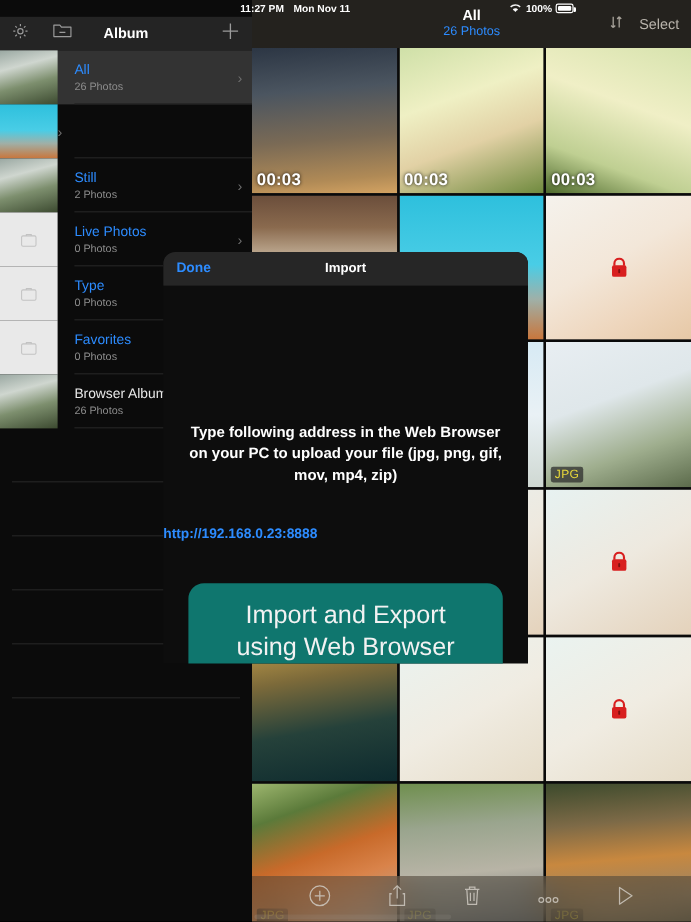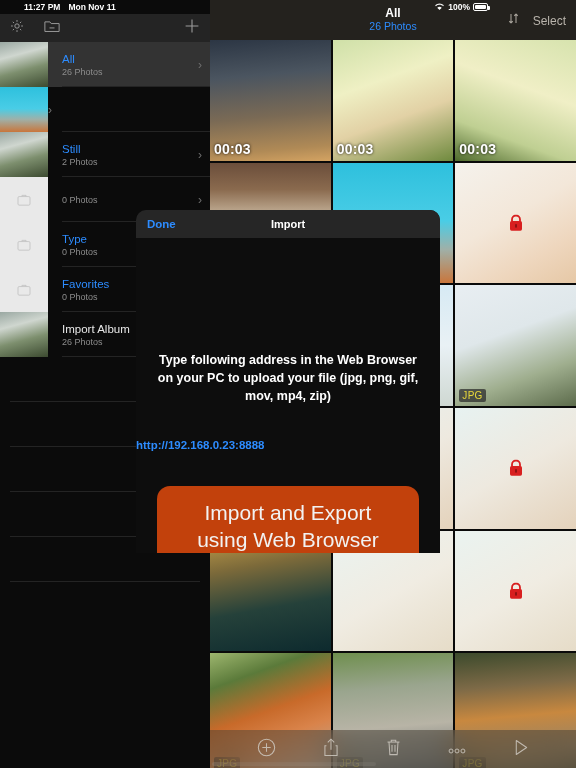--- a/index.html
+++ b/index.html
@@ -32,22 +32,22 @@
 
   .grid-toolbar { position:absolute; left:0; bottom:0; width:366px; height:38px; z-index:6;
                   background:rgba(70,62,50,.5); backdrop-filter:blur(14px);
                   display:flex; align-items:center; justify-content:space-around; padding:0 24px; }
   .tb-ic { color:#cfcac2; opacity:.85; }
   .home-ind { position:absolute; left:0; bottom:2px; width:366px; display:flex; justify-content:flex-start; padding-left:2px; }
   .home-bar { width:164px; height:4px; border-radius:3px; background:rgba(255,255,255,.38); }
 
   
   .sidebar { position:absolute; left:0; top:0; width:210px; height:768px; background:#0b0b0b; z-index:10; overflow:hidden; }
-  .statusbar { position:absolute; left:16px; top:0; width:480px; height:14px; display:flex; align-items:center;
-               padding:0 8px; z-index:30; pointer-events:none; }
+  .statusbar { position:absolute; left:6px; top:0; width:480px; height:14px; display:flex; align-items:center;
+               padding:0 8px; z-index:30; pointer-events:none;justify-content:center; }
   .sb-left { color:#fff; font-size:8.5px; font-weight:600; display:flex; gap:8px; }
   .sb-right { position:absolute; right:8px; top:0; height:14px; display:flex; align-items:center; gap:3px; color:#fff; font-size:8.5px; font-weight:600; }
   .batt { width:15px; height:7.5px; border:1px solid #fff; border-radius:2px; position:relative; }
   .batt:after { content:""; position:absolute; right:-2.5px; top:2px; width:1.5px; height:3.5px; background:#fff; border-radius:0 1px 1px 0; }
   .batt i { position:absolute; left:1px; top:1px; bottom:1px; width:11px; background:#fff; border-radius:1px; display:block; }
 
   .sb-header { position:absolute; left:0; top:14px; width:210px; height:28px; background:#242424;
                display:flex; align-items:center; padding:0 10px; }
   .sb-header .title { position:absolute; left:0; right:0; text-align:center; color:#fff; font-size:12px; font-weight:700; }
   .sb-ic { color:#9b9b9b; position:relative; z-index:2; }
@@ -70,21 +70,21 @@
   
   .modal { position:absolute; left:136px; top:210px; width:304px; height:343px; z-index:20;
            background:#0d0d0d; border-radius:10px 10px 0 0; overflow:hidden; }
   .modal-bar { height:28px; background:#262626; position:relative; display:flex; align-items:center; }
   .modal-done { position:absolute; left:11px; color:#2d8cff; font-size:11.5px; font-weight:600; }
   .modal-title { position:absolute; left:0; right:0; text-align:center; color:#fff; font-size:11px; font-weight:600; }
   .modal-body { position:relative; height:316px; }
   .modal-msg { position:absolute; left:14px; right:14px; top:114px; text-align:center; color:#fff;
                font-size:12.5px; font-weight:700; line-height:1.42; }
   .modal-url { position:absolute; left:0; right:0; top:201px; color:#2d8cff; font-size:11.5px; font-weight:600; }
-  .banner { position:absolute; left:21px; right:21px; top:248px; height:82px; background:#c2410c; border-radius:13px;
+  .banner { position:absolute; left:21px; right:21px; top:248px; height:82px; background:#0f766e; border-radius:13px;
             display:flex; align-items:center; justify-content:center; }
   .banner span { color:#f2f2f2; font-size:21px; line-height:1.28; text-align:center; font-weight:300; }
 
   
   .a-city{background:linear-gradient(175deg,#2c3644 0%,#4b5560 30%,#7a6a55 62%,#b08a56 88%,#d4a362 100%);}
   .a-kid{background:linear-gradient(160deg,#cfe0a8 0%,#eff0c4 35%,#e2d1a5 62%,#6f8a3e 100%);}
   .a-kid2{background:linear-gradient(200deg,#d7e3ae 0%,#f0efc6 40%,#bfcf92 75%,#4e6a2c 100%);}
   .a-van{background:linear-gradient(180deg,#6b4e3b 0%,#8a6a4e 22%,#c8b69e 45%,#a05544 70%,#cf3b2a 100%);}
   .a-skate{background:linear-gradient(180deg,#2ec0dd 0%,#49cde6 48%,#9fb0a8 72%,#c9763c 100%);}
   .a-blur1{background:linear-gradient(150deg,#f5f2ec 0%,#f3e7d9 45%,#eed6bd 75%,#e6c8a6 100%);}
@@ -252,20 +252,21 @@
           <circle cx="8" cy="8" r="2.5"></circle>
           <path d="M8 1.2v2M8 12.8v2M1.2 8h2M12.8 8h2M3.2 3.2l1.4 1.4M11.4 11.4l1.4 1.4M12.8 3.2l-1.4 1.4M4.6 11.4l-1.4 1.4"></path>
         </svg>
       </span>
       <span class="sb-ic">
         <svg width="16" height="13" viewBox="0 0 18 14" fill="none" stroke="#9b9b9b" stroke-width="1.1">
           <path d="M1 12.6V1.8h5.6l1.5 1.9h8.9v8.9z" stroke-linejoin="round"></path>
           <path d="M6.2 8.6h5.6"></path>
         </svg>
       </span>
+      <span class="title">Album</span>
       <span class="sb-plus">
         <svg width="16" height="16" viewBox="0 0 16 16" fill="none" stroke="#9b9b9b" stroke-width="1.1">
           <path d="M8 1.6v12.8M1.6 8h12.8"></path>
         </svg>
       </span>
     </div>
     <div class="sb-list" id="sidebar-list">
         <div class="row sel">
           <div class="thumb a-falls"></div>
           <div class="row-txt">
@@ -290,20 +291,21 @@
           <div class="row-div"></div>
         </div>
         <div class="row">
           <div class="thumb empty">
             <svg width="14" height="12" viewBox="0 0 16 14" fill="none" stroke="#c2c2c2" stroke-width="1">
               <rect x="1" y="3" width="14" height="10" rx="1.4"></rect>
               <path d="M5.6 3V1.6h4.8V3"></path>
             </svg>
           </div>
           <div class="row-txt">
+            <div class="row-name">Live Photos</div>
             <div class="row-sub">0 Photos</div>
           </div>
           <div class="chev">›</div>
           <div class="row-div"></div>
         </div>
         <div class="row">
           <div class="thumb empty">
             <svg width="14" height="12" viewBox="0 0 16 14" fill="none" stroke="#c2c2c2" stroke-width="1">
               <rect x="1" y="3" width="14" height="10" rx="1.4"></rect>
               <path d="M5.6 3V1.6h4.8V3"></path>
@@ -326,21 +328,21 @@
           <div class="row-txt">
             <div class="row-name">Favorites</div>
             <div class="row-sub">0 Photos</div>
           </div>
           <div class="chev">›</div>
           <div class="row-div"></div>
         </div>
         <div class="row">
           <div class="thumb a-falls"></div>
           <div class="row-txt">
-            <div class="row-name plain">Import Album</div>
+            <div class="row-name plain">Browser Album</div>
             <div class="row-sub">26 Photos</div>
           </div>
           <div class="chev">›</div>
           <div class="row-div"></div>
         </div>
         <div class="row empty-row">
           <div class="row-div"></div>
         </div>
         <div class="row empty-row">
           <div class="row-div"></div>

